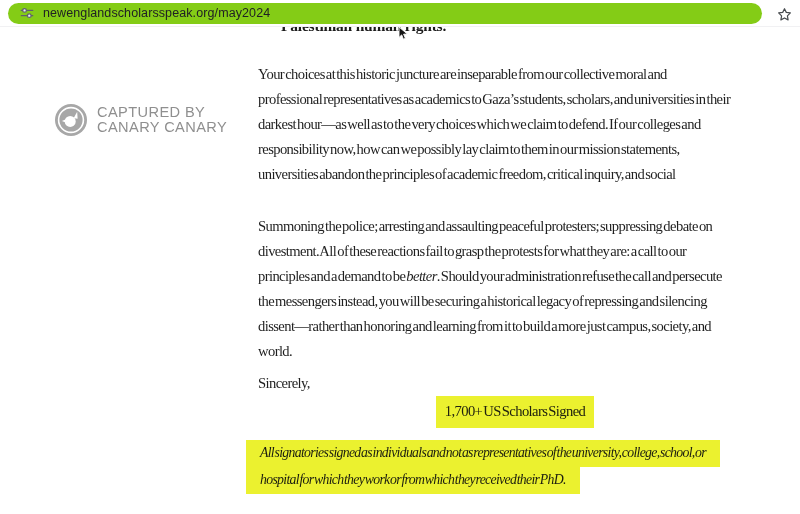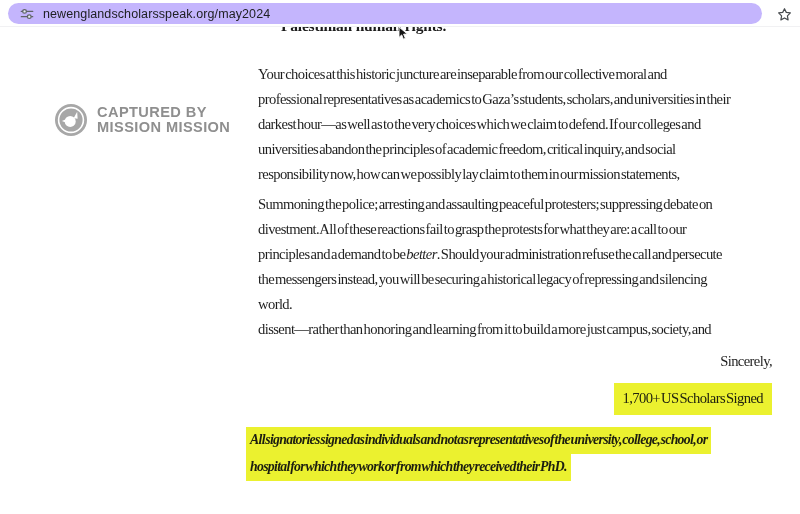--- a/index.html
+++ b/index.html
@@ -3,62 +3,62 @@
 <meta charset="utf-8">
 <style>
   * { margin:0; padding:0; box-sizing:border-box; }
   html,body { width:800px; height:514px; overflow:hidden; background:#ffffff;
               font-family:"Liberation Sans", sans-serif; }
 
   
   .chrome { position:absolute; left:0; top:0; width:800px; height:27px;
             background:#ffffff; z-index:10; border-bottom:1px solid #f1f1f3; }
   .url-pill { position:absolute; left:8px; top:3px; width:754px; height:21px;
-              border-radius:11px; background:#c4b5fd;
-              display:flex; align-items:center; padding:4px 12px; }
+              border-radius:11px; background:#84cc16;
+              display:flex; align-items:flex-end; padding:4px 12px; }
   .tune-icon { display:inline-flex; margin-right:9px; }
   .url-text { font-size:12.5px; color:#202124; letter-spacing:0.1px; }
   .star-btn { position:absolute; right:6px; top:4px; width:20px; height:20px;
               display:flex; align-items:center; justify-content:center; }
 
   
   .cursor { position:absolute; left:398px; top:26px; z-index:30; }
 
   
   .clipped-heading { position:absolute; left:281px; top:18px; z-index:1;
     font-family:"Liberation Serif", serif; font-weight:700; font-size:15.5px;
     line-height:16px; color:#1b1b1b; letter-spacing:-0.2px; white-space:pre; }
 
   
   .watermark { position:absolute; left:54px; top:103px; display:flex;
                align-items:center; z-index:2; }
   .wm-icon { width:34px; height:34px; flex:0 0 auto; }
   .wm-text { margin-left:9px; font-size:14.6px; line-height:15.5px;
-             color:#8f8f8f; letter-spacing:0.4px; font-weight:700; }
+             color:#8f8f8f; letter-spacing:0.4px; font-weight:400; }
 
   
   .letter { position:absolute; left:258px; top:27px; width:514px;
             font-family:"Liberation Serif", serif; color:#1f1f1f;
             font-size:14.6px; letter-spacing:-0.6px; word-spacing:-2px;
             line-height:25px; z-index:1; }
   .letter .line { white-space:pre; }
   .para-1 { margin-top:35px; }
-  .para-2 { margin-top:5px; }
-  .closing { margin-top:7px;text-align:right; }
+  .para-2 { margin-top:27px; }
+  .closing { margin-top:7px; }
   .italic { font-style:italic; }
 
-  .signed-row { margin-top:9px; text-align:right; }
+  .signed-row { text-align:center; }
   .hl { background:#ebf12f; }
   .signed-badge { display:inline-block; padding:3px 9px 4px; color:#20220f; }
 
   .disclaimer { margin:12px 0 0 -12px; width:540px; font-style:italic;
                 font-size:13.8px; letter-spacing:-0.7px; word-spacing:-2.2px;
                 line-height:24px; color:#1c1e10; }
   .disclaimer .dline { white-space:pre; }
-  .disclaimer .hl { display:inline-block; padding:1px 4px 2px;font-weight:bold; }
+  .disclaimer .hl { display:inline-block; padding:1px 14px 2px; }
 </style>
 </head>
 <body>
 
 <div class="chrome">
   <div class="url-pill">
     <span class="tune-icon">
       <svg width="14" height="14" viewBox="0 0 16 16">
         <g stroke="#5f6368" stroke-width="1.5" stroke-linecap="round">
           <line x1="1.5" y1="5" x2="14.5" y2="5"></line>
@@ -90,41 +90,41 @@
     <svg width="34" height="34" viewBox="0 0 34 34">
       <circle cx="17" cy="17" r="16" fill="#a7a7a7"></circle>
       <circle cx="17" cy="17" r="12.4" fill="none" stroke="#ffffff" stroke-width="1.6"></circle>
       <polygon points="23.2,8.8 19.6,15.2 23.6,15.8" fill="#ffffff"></polygon>
       <circle cx="16.2" cy="18.4" r="5.5" fill="#ffffff"></circle>
       <polygon points="11.3,16.4 7.9,18 11.6,19.4" fill="#ffffff"></polygon>
     </svg>
   </span>
   <span class="wm-text">
     <div>CAPTURED BY</div>
-    <div>MISSION MISSION</div>
+    <div>CANARY CANARY</div>
   </span>
 </div>
 
 <div class="letter">
 
   <div class="para-1">
     <div class="line">Your choices at this historic juncture are inseparable from our collective moral and</div>
     <div class="line">professional representatives as academics to Gaza’s students, scholars, and universities in their</div>
     <div class="line">darkest hour—as well as to the very choices which we claim to defend. If our colleges and</div>
+    <div class="line">responsibility now, how can we possibly lay claim to them in our mission statements,</div>
     <div class="line">universities abandon the principles of academic freedom, critical inquiry, and social</div>
-    <div class="line">responsibility now, how can we possibly lay claim to them in our mission statements,</div>
   </div>
 
   <div class="para-2">
     <div class="line">Summoning the police; arresting and assaulting peaceful protesters; suppressing debate on</div>
     <div class="line">divestment. All of these reactions fail to grasp the protests for what they are: a call to our</div>
     <div class="line"><span>principles and a demand to be </span><span class="italic">better</span><span>. Should your administration refuse the call and persecute</span></div>
     <div class="line">the messengers instead, you will be securing a historical legacy of repressing and silencing</div>
+    <div class="line">dissent—rather than honoring and learning from it to build a more just campus, society, and</div>
     <div class="line">world.</div>
-    <div class="line">dissent—rather than honoring and learning from it to build a more just campus, society, and</div>
   </div>
 
   <div class="closing line">Sincerely,</div>
 
   <div class="signed-row">
     <span class="hl signed-badge">1,700+ US Scholars Signed</span>
   </div>
 
   <div class="disclaimer">
     <div class="dline"><span class="hl">All signatories signed as individuals and not as representatives of the university, college, school, or</span></div>

